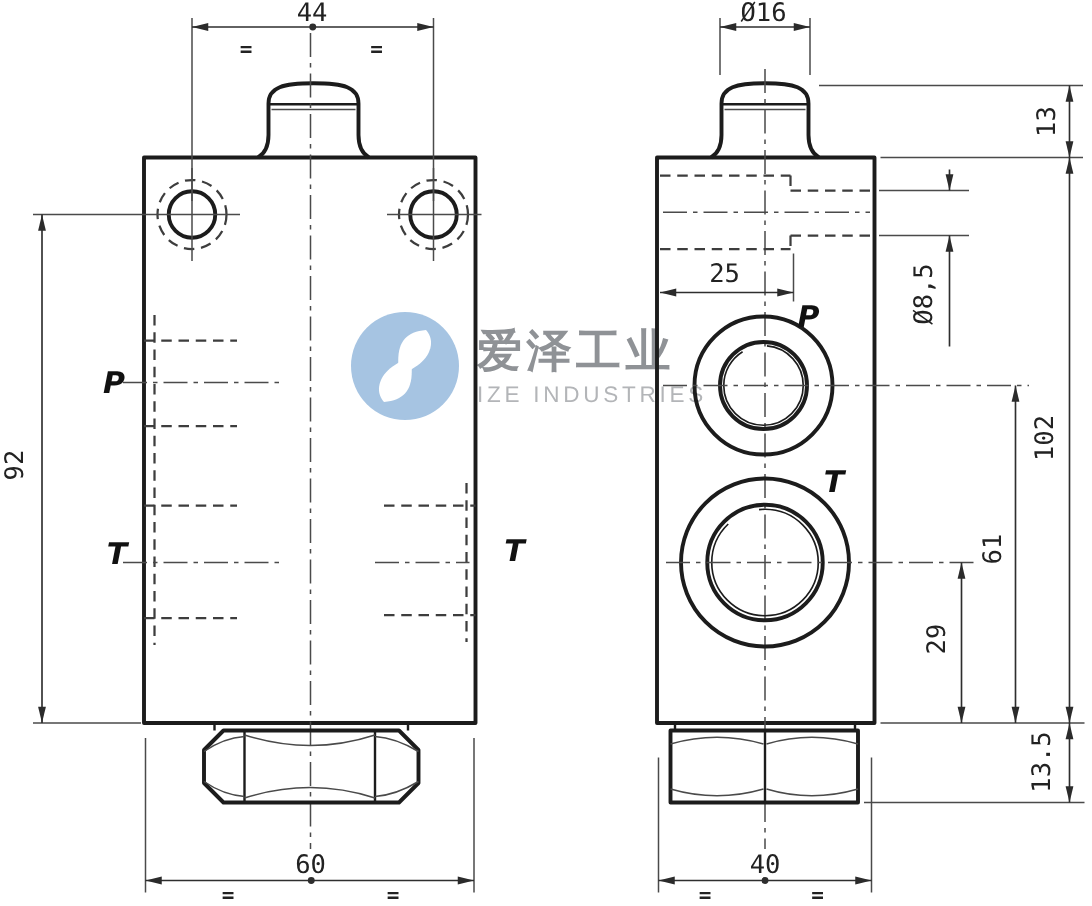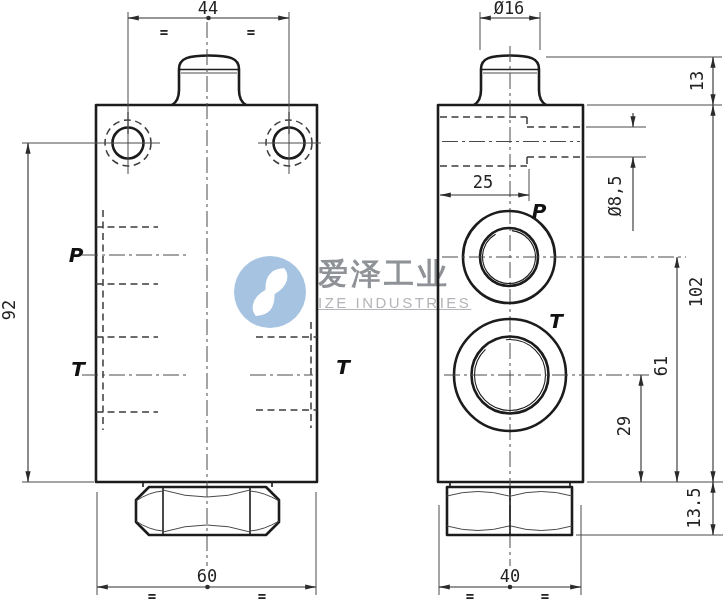--- a/index.html
+++ b/index.html
@@ -1,23 +1,23 @@
 <!DOCTYPE html>
 <html><head>
 <meta charset="utf-8">
 <style>
   html,body{margin:0;padding:0;background:#fff;}
   #stage{position:relative;width:728px;height:604px;background:#ffffff;overflow:hidden;
          font-family:"DejaVu Sans",sans-serif;}
   
-  .wm{position:absolute;left:233px;top:207px;z-index:0;display:flex;align-items:flex-start;gap:11px;margin-top:48px;}
+  .wm{position:absolute;left:233px;top:207px;z-index:0;display:flex;align-items:center;gap:11px;}
   .wm-cn{font-size:30px;font-weight:600;letter-spacing:3px;color:#8f9296;
          font-family:"DejaVu Sans",sans-serif;line-height:1.1;margin-top:2px;}
   .wm-en{font-size:15px;letter-spacing:2.5px;color:#b3b5b8;margin-top:4px;
-         font-family:"Liberation Sans",sans-serif;text-decoration:underline;}
+         font-family:"Liberation Sans",sans-serif;}
   
   .draw{position:absolute;left:0;top:0;z-index:1;}
   .tk{stroke:#1c1c1c;stroke-width:2.6;fill:none;stroke-linejoin:round;}
   .md{stroke:#1c1c1c;stroke-width:1.6;fill:none;}
   .tn{stroke:#4a4a4a;stroke-width:1;fill:none;}
   .dm{stroke:#2e2e2e;stroke-width:1.1;fill:none;}
   .hd{stroke:#3d3d3d;stroke-width:1.5;fill:none;stroke-dasharray:7 4.5;}
   .cl{stroke:#4a4a4a;stroke-width:1;fill:none;stroke-dasharray:16 4 3 4;}
   .thr{stroke:#1c1c1c;stroke-width:1.1;fill:none;stroke-dasharray:150 17;}
   .thr2{stroke:#1c1c1c;stroke-width:1.1;fill:none;stroke-dasharray:200 23;}

